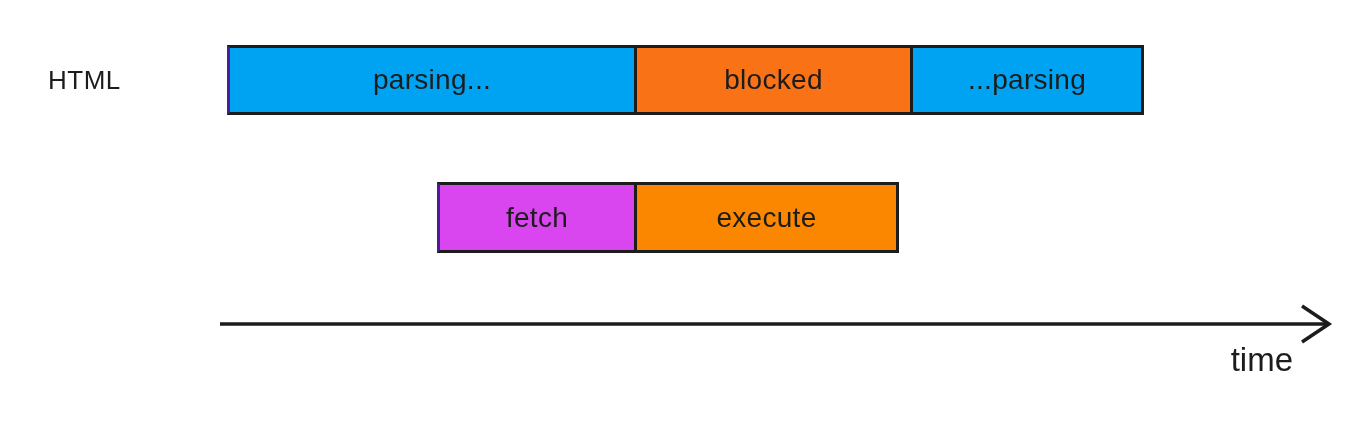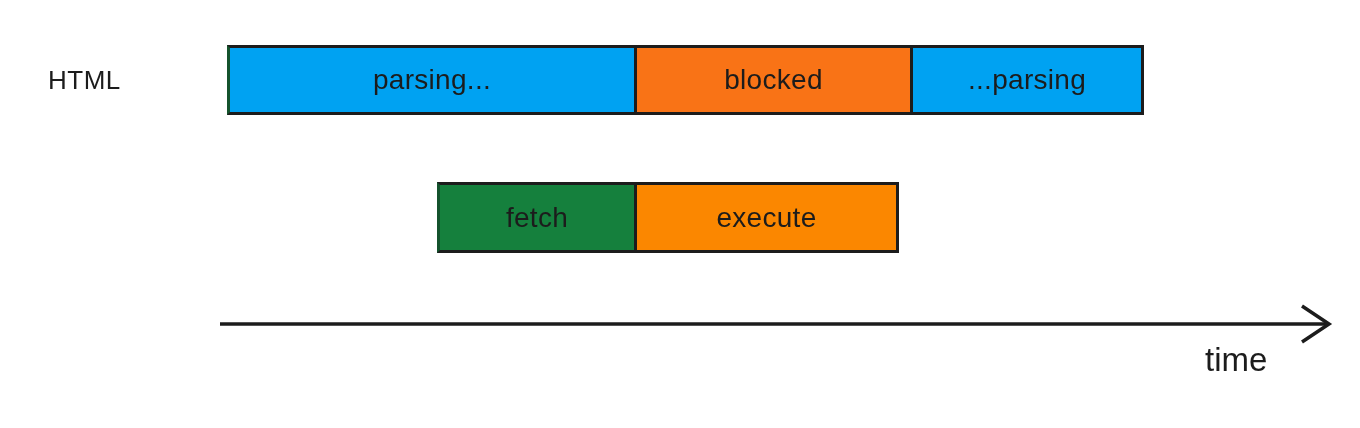--- a/index.html
+++ b/index.html
@@ -42,53 +42,53 @@
     border: 3px solid #1c1c1c;
     border-left: none;
     display: flex;
     align-items: center;
     justify-content: center;
     font-size: 28px;
     letter-spacing: 0.3px;
     color: #1c1c1c;
     height: 100%;
   }
-  .seg.first { border-left: 3px solid #14532d; text-align: center; }
+  .seg.first { border-left: 3px solid #4c1d95; text-align: center; }
 
   #time-axis-svg {
     position: absolute;
     left: 216px;
     top: 301px;
   }
   #time-label {
     position: absolute;
     left: 1205px;
     top: 341px;
     width: 88px;
-    text-align: left;
+    text-align: right;
     font-size: 33px;
     color: #1c1c1c;
   }
 </style>
 </head>
 <body>
 
 <div id="stage">
 
   <div id="label-html" class="row-label">HTML</div>
 
   <div id="bar-row-html" class="bar-row">
     <div class="seg first" style="width: 410px; background: rgb(0, 162, 242);">parsing...</div>
     <div class="seg" style="width: 276px; background: #f97316;">blocked</div>
     <div class="seg" style="width: 231px; background: rgb(0, 162, 242);">...parsing</div>
   </div>
 
 
   <div id="bar-row-js" class="bar-row">
-    <div class="seg first" style="width: 200px; background: #15803d;">fetch</div>
+    <div class="seg first" style="width: 200px; background: #d946ef;">fetch</div>
     <div class="seg" style="width: 262px; background: rgb(251, 135, 0);">execute</div>
   </div>
 
   <svg id="time-axis-svg" width="1124" height="46">
     <line x1="4" y1="23" x2="1111" y2="23" stroke="#1c1c1c" stroke-width="3.5"></line>
     <polyline points="1086,5 1113,23 1086,41" fill="none" stroke="#1c1c1c" stroke-width="3.5"></polyline>
   </svg>
 
   <div id="time-label">time</div>
 

